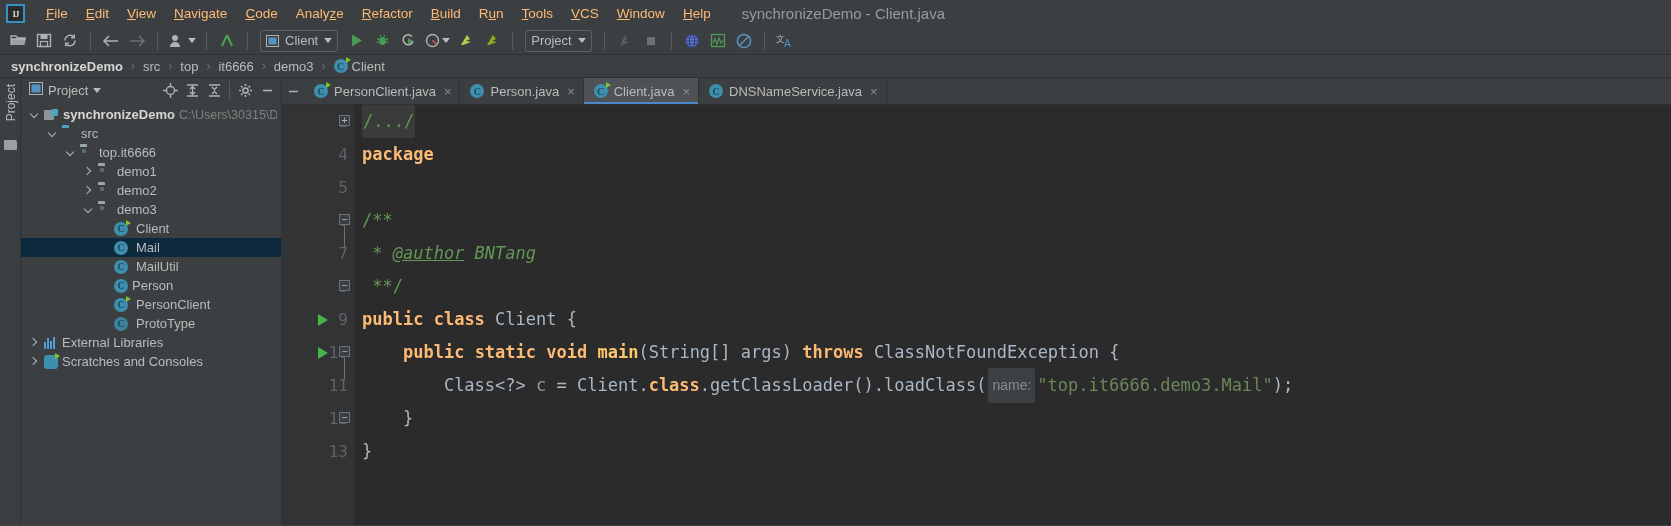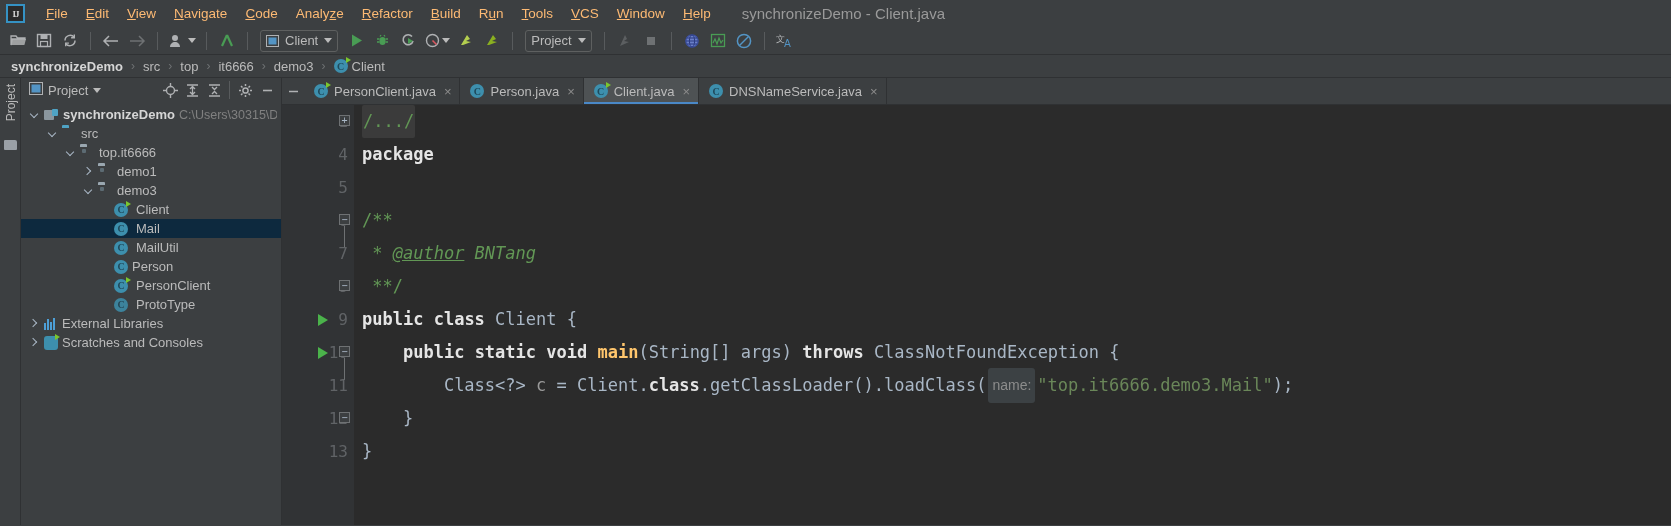--- a/index.html
+++ b/index.html
@@ -358,21 +358,21 @@
     text-align: center;
   }
   .fold.minus-line::after {
     content: "";
     position: absolute;
     left: 4px; top: 11px;
     width: 1px; height: 22px;
     background: #6e7173;
   }
   
-  .kw  { color: #e5e5e5; font-weight: bold; }
+  .kw  { color: #fdba74; font-weight: bold; }
   .cls { color: #a9b7c6; }
   .str { color: #6a8759; }
   .doc { color: #629755; }
   .tag { color: #629755; font-style: italic; text-decoration: underline; }
   .mth { color: #ffc66d; font-weight: bold; }
   .folded {
     background: #3b3b3b;
     color: #629755;
     border-radius: 2px;
     padding: 0 1px;
@@ -636,20 +636,25 @@
         <span class="ic"><span class="ic-folder pkg"></span></span>
         <span class="tlabel">top.it6666</span>
       </div>
 
       <div class="trow" style="padding-left:62px">
         <span class="twist right"></span>
         <span class="ic"><span class="ic-folder pkg"></span></span>
         <span class="tlabel">demo1</span>
       </div>
 
+      <div class="trow" style="padding-left:62px">
+        <span class="twist right"></span>
+        <span class="ic"><span class="ic-folder pkg"></span></span>
+        <span class="tlabel">demo2</span>
+      </div>
 
       <div class="trow" style="padding-left:62px">
         <span class="twist down"></span>
         <span class="ic"><span class="ic-folder pkg"></span></span>
         <span class="tlabel">demo3</span>
       </div>
 
       <div class="trow" style="padding-left:93px">
         <span class="ic-class runnable">C</span>
         <span class="tlabel" style="margin-left:4px">Client</span>

